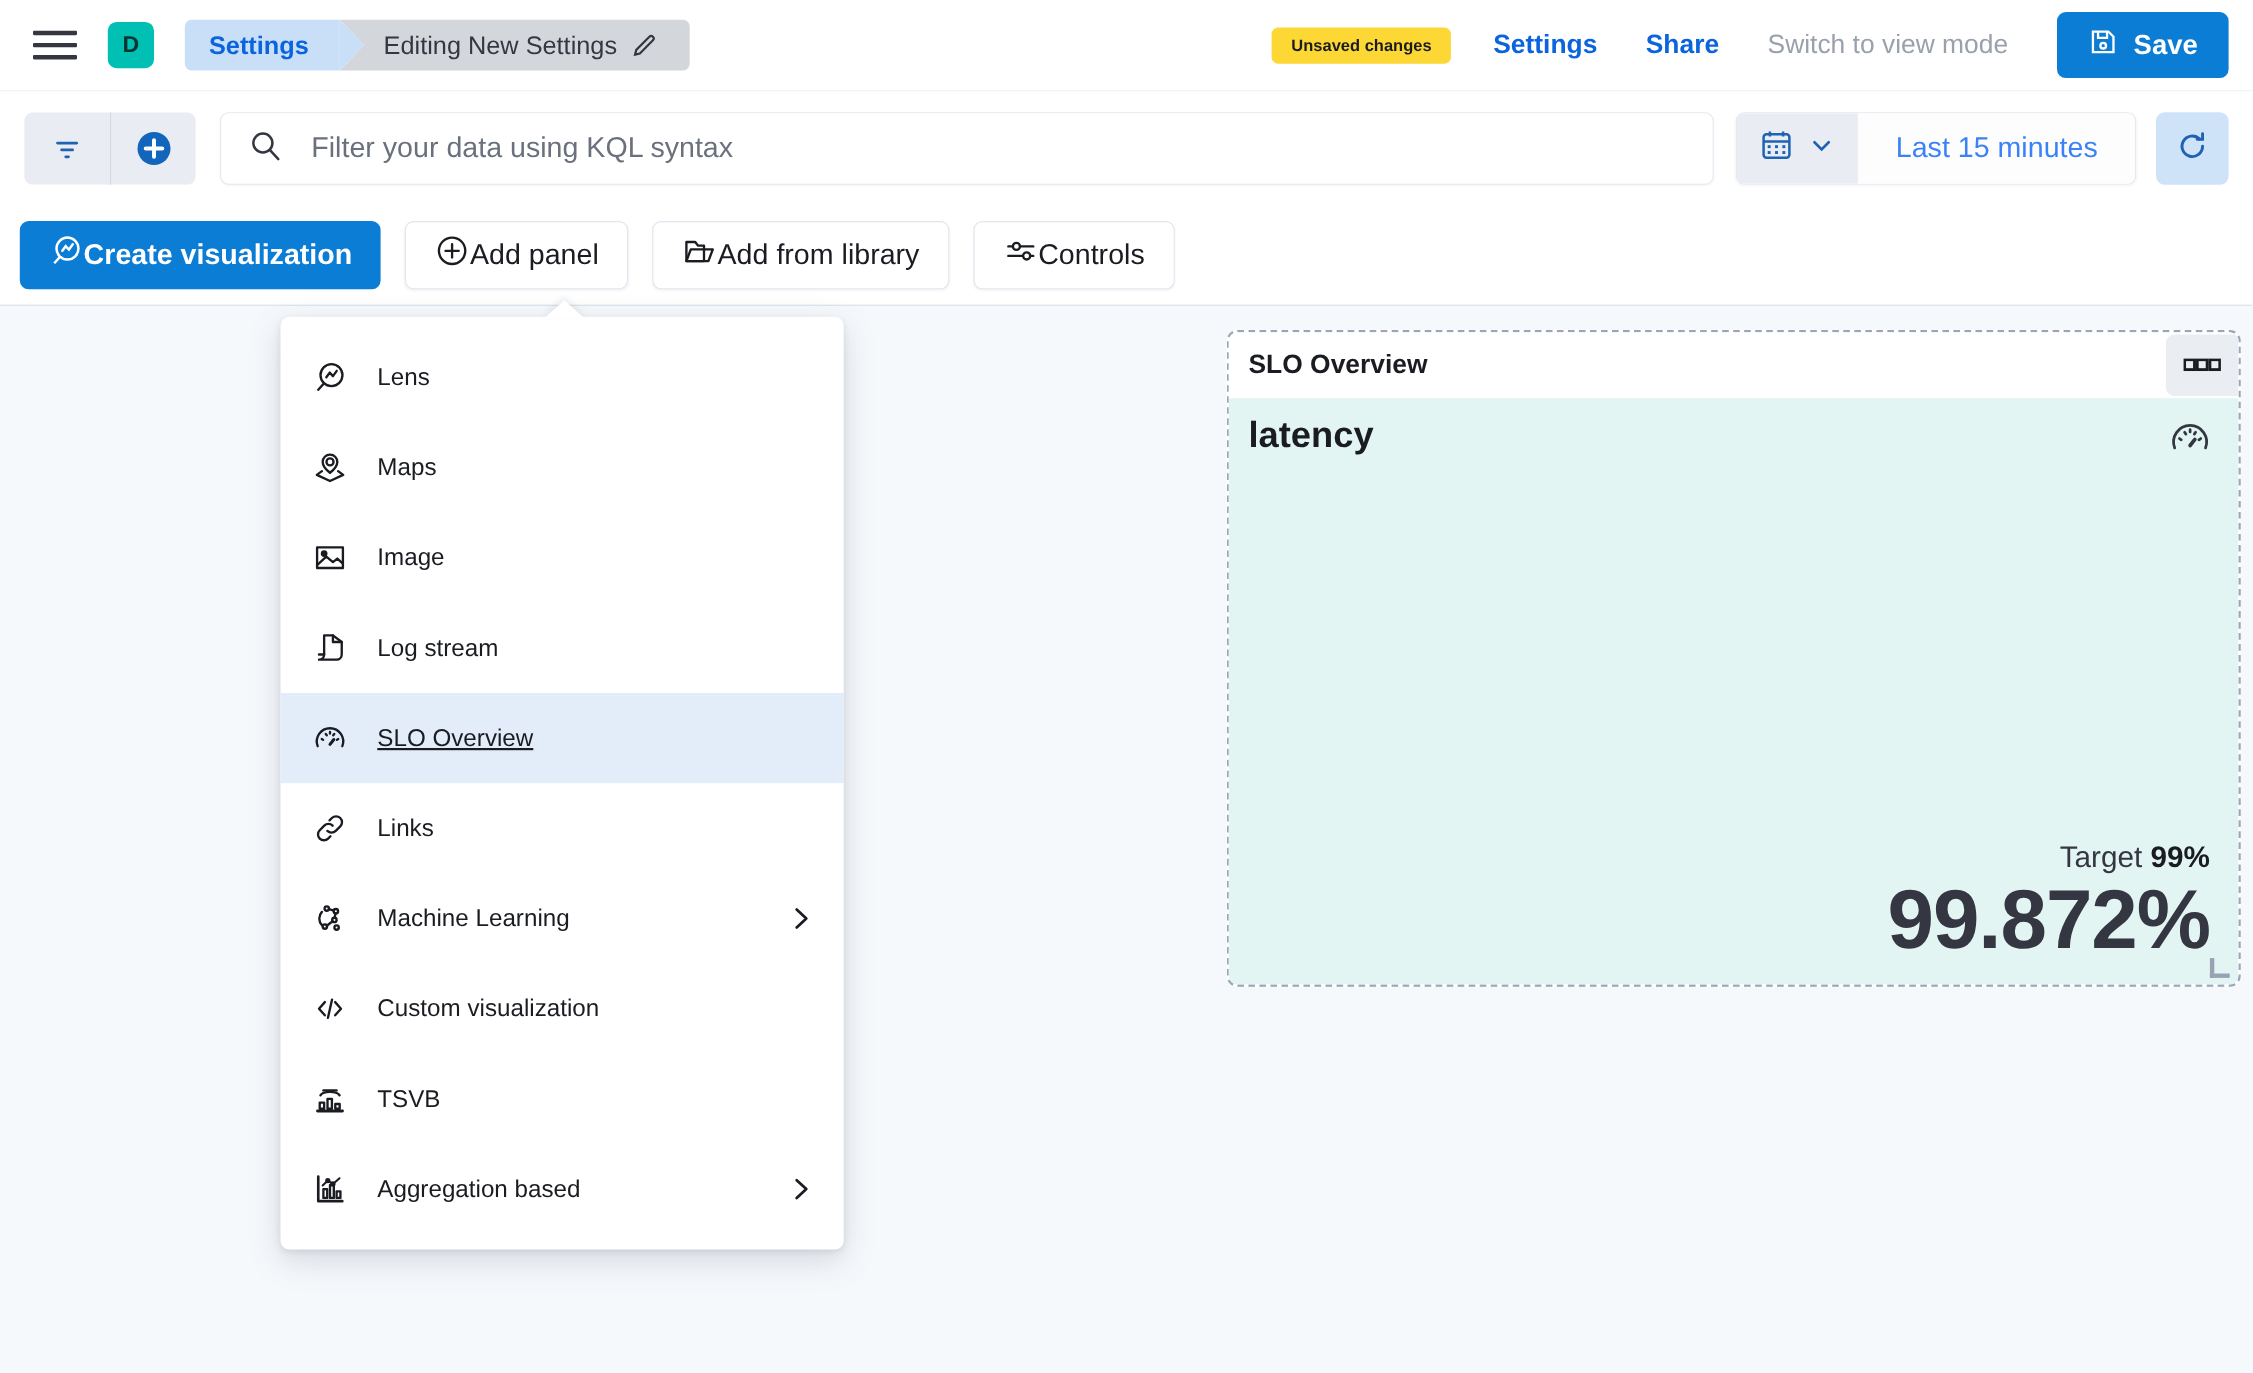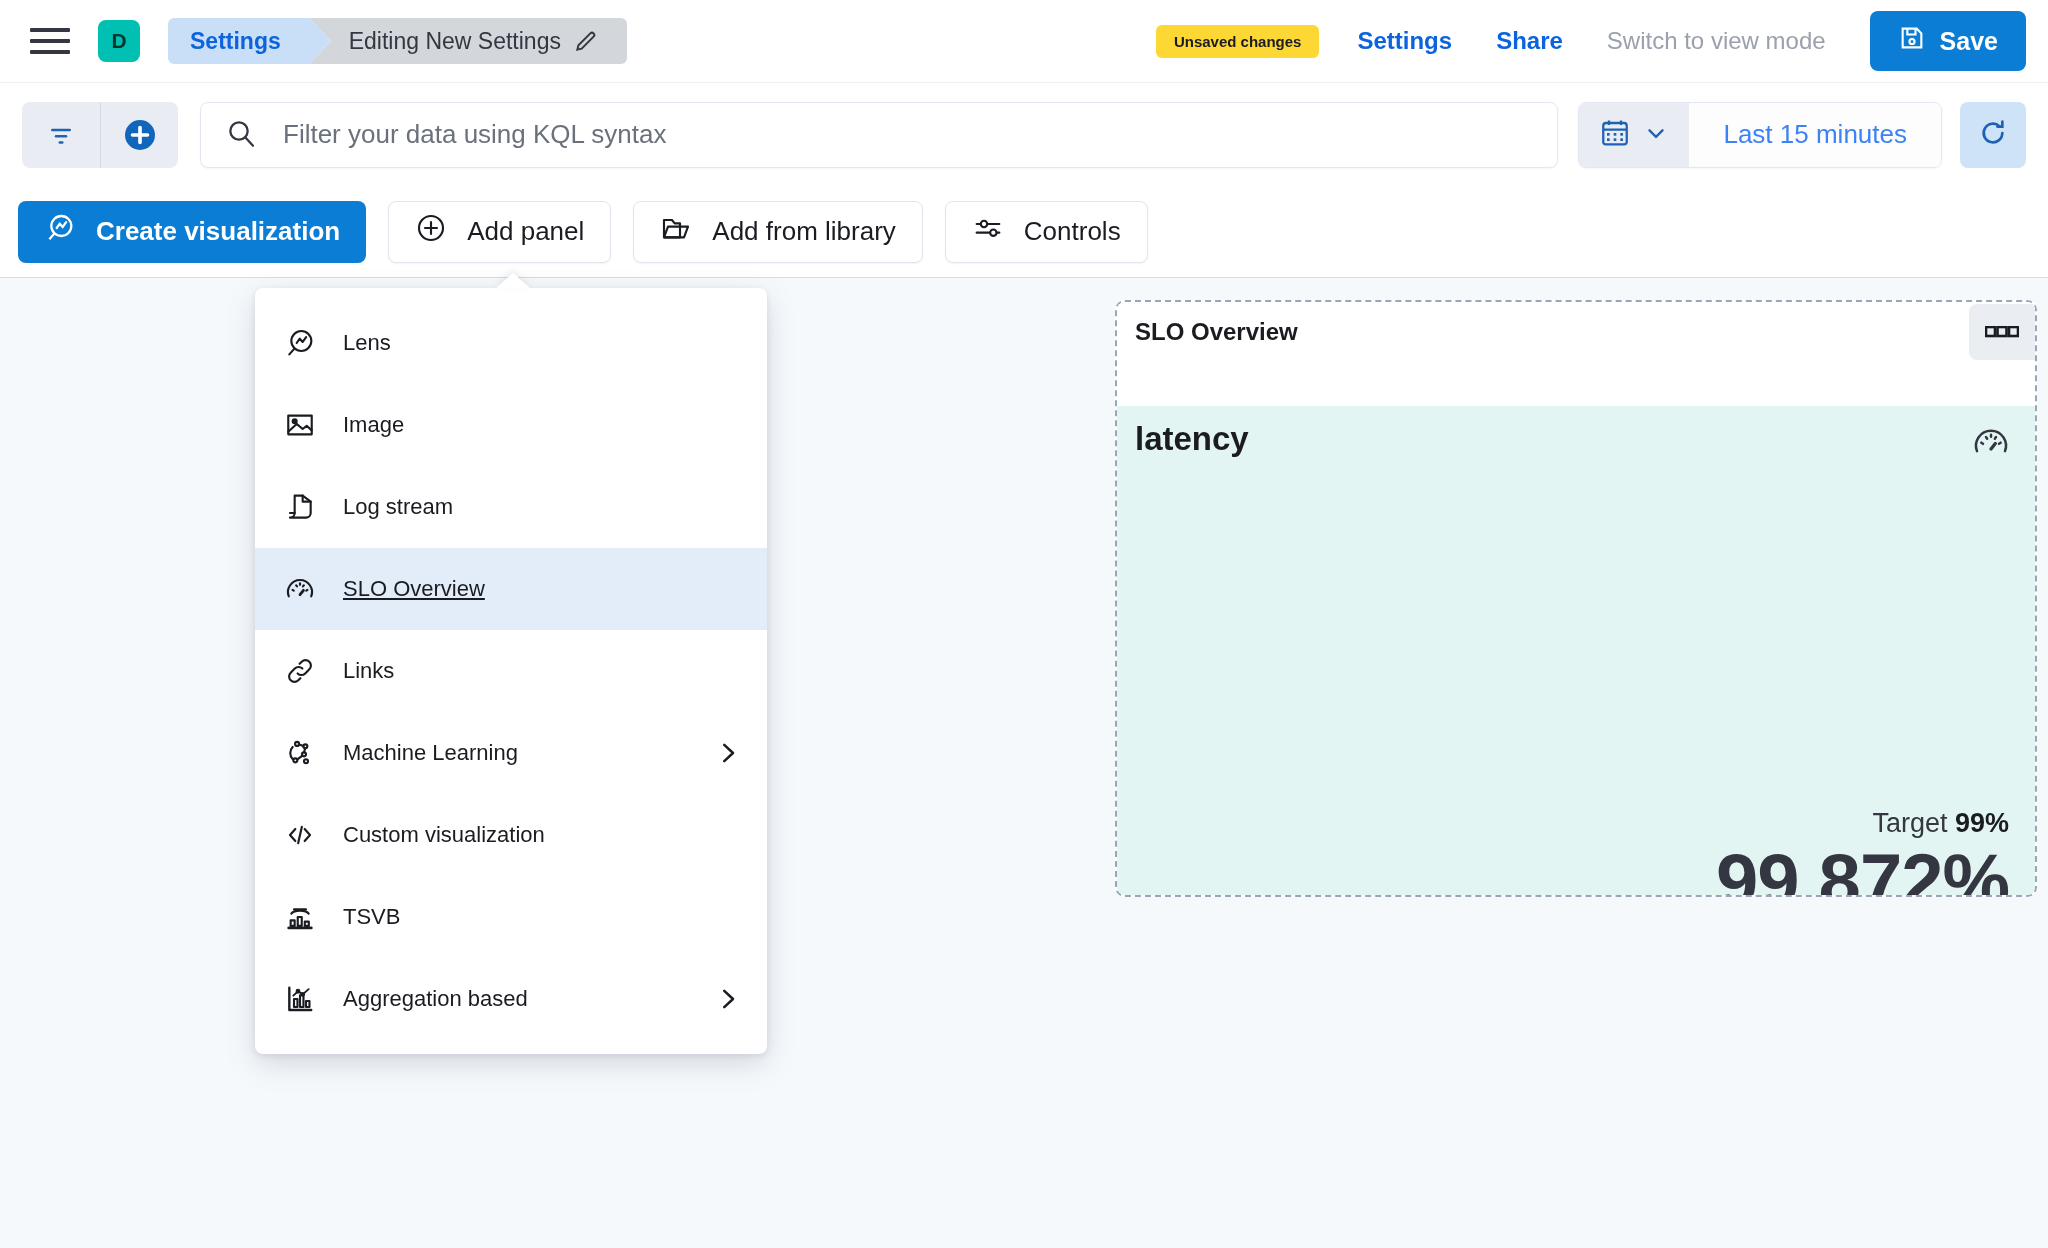--- a/index.html
+++ b/index.html
@@ -135,21 +135,21 @@
 
   
   .toolbar {
     position: absolute; top: 186px; left: 0;
     width: 2048px; height: 92px;
     background: #FFFFFF; border-bottom: 1px solid #D8DDE6;
     display: flex; align-items: center; gap: 22px; padding: 0 18px;
   }
   .tb-btn {
     height: 62px; border-radius: 8px;
-    display: flex; align-items: center; gap: 20px;
+    display: flex; align-items: center; gap: 0;
     padding: 0 26px; font-size: 26px; cursor: pointer;
     font-family: inherit; white-space: nowrap;
   }
   .tb-primary { background: #0B7DD4; color: #fff; border: none; font-weight: 700; }
   .tb-ghost { background: #FFFFFF; color: #1A1C21; border: 1px solid #E0E5EE; font-weight: 400;
               box-shadow: 0 1px 2px rgba(50,60,80,.06); }
 
   
   .canvas {
     position: absolute; top: 279px; left: 0;
@@ -195,21 +195,21 @@
     padding: 0 0 0 18px; background: #FFFFFF;
   }
   .slo-title { font-size: 24px; font-weight: 700; color: #1A1C21; }
   .slo-ctx {
     margin-left: auto; width: 66px; height: 56px;
     background: #EAEDF2; border-radius: 8px 0 0 8px;
     display: flex; align-items: center; justify-content: center; cursor: pointer;
   }
   .slo-body {
     position: relative; height: 533px;
-    background: #E3F5F3; padding: 14px 26px 14px 18px; margin-top: 44px;
+    background: #E3F5F3; padding: 14px 26px 14px 18px;
   }
   .slo-metric { font-size: 33px; font-weight: 700; color: #1A1C21; }
   .slo-gauge { position: absolute; right: 24px; top: 16px; }
   .slo-foot {
     position: absolute; right: 26px; bottom: 20px; text-align: right;
   }
   .slo-target { font-size: 27px; color: #343741; }
   .slo-target b { font-weight: 700; color: #1A1C21; }
   .slo-value {
     font-size: 76px; font-weight: 700; color: #343741;
@@ -388,20 +388,30 @@
               <circle cx="13" cy="10.5" r="7.5"></circle>
               <path d="M7.8 16.2L4 20.5"></path>
               <polyline points="9.5,12 11.8,8.8 14,11.2 16.6,7.6"></polyline>
             </svg>
           </span>
           <span class="mi-label">Lens</span>
         </div>
         <div class="menu-item">
           <span class="mi-icon">
             <svg width="32" height="32" viewBox="0 0 24 24" fill="none" stroke="#1A1C21" stroke-width="1.6" stroke-linecap="round" stroke-linejoin="round">
+              <circle cx="12" cy="8.2" r="2.4"></circle>
+              <path d="M12 3.2a5 5 0 0 0-5 5c0 3.4 5 7.4 5 7.4s5-4 5-7.4a5 5 0 0 0-5-5z"></path>
+              <polyline points="6.5,14.5 3,17 12,21.2 21,17 17.5,14.5"></polyline>
+            </svg>
+          </span>
+          <span class="mi-label">Maps</span>
+        </div>
+        <div class="menu-item">
+          <span class="mi-icon">
+            <svg width="32" height="32" viewBox="0 0 24 24" fill="none" stroke="#1A1C21" stroke-width="1.6" stroke-linecap="round" stroke-linejoin="round">
               <rect x="3.2" y="5" width="17.6" height="14"></rect>
               <circle cx="8" cy="9.2" r="1.5" fill="#1A1C21"></circle>
               <polyline points="3.2,17 9.5,11.2 14,15 17,12.6 20.8,16"></polyline>
             </svg>
           </span>
           <span class="mi-label">Image</span>
         </div>
         <div class="menu-item">
           <span class="mi-icon">
             <svg width="32" height="32" viewBox="0 0 24 24" fill="none" stroke="#1A1C21" stroke-width="1.6" stroke-linecap="round" stroke-linejoin="round">

